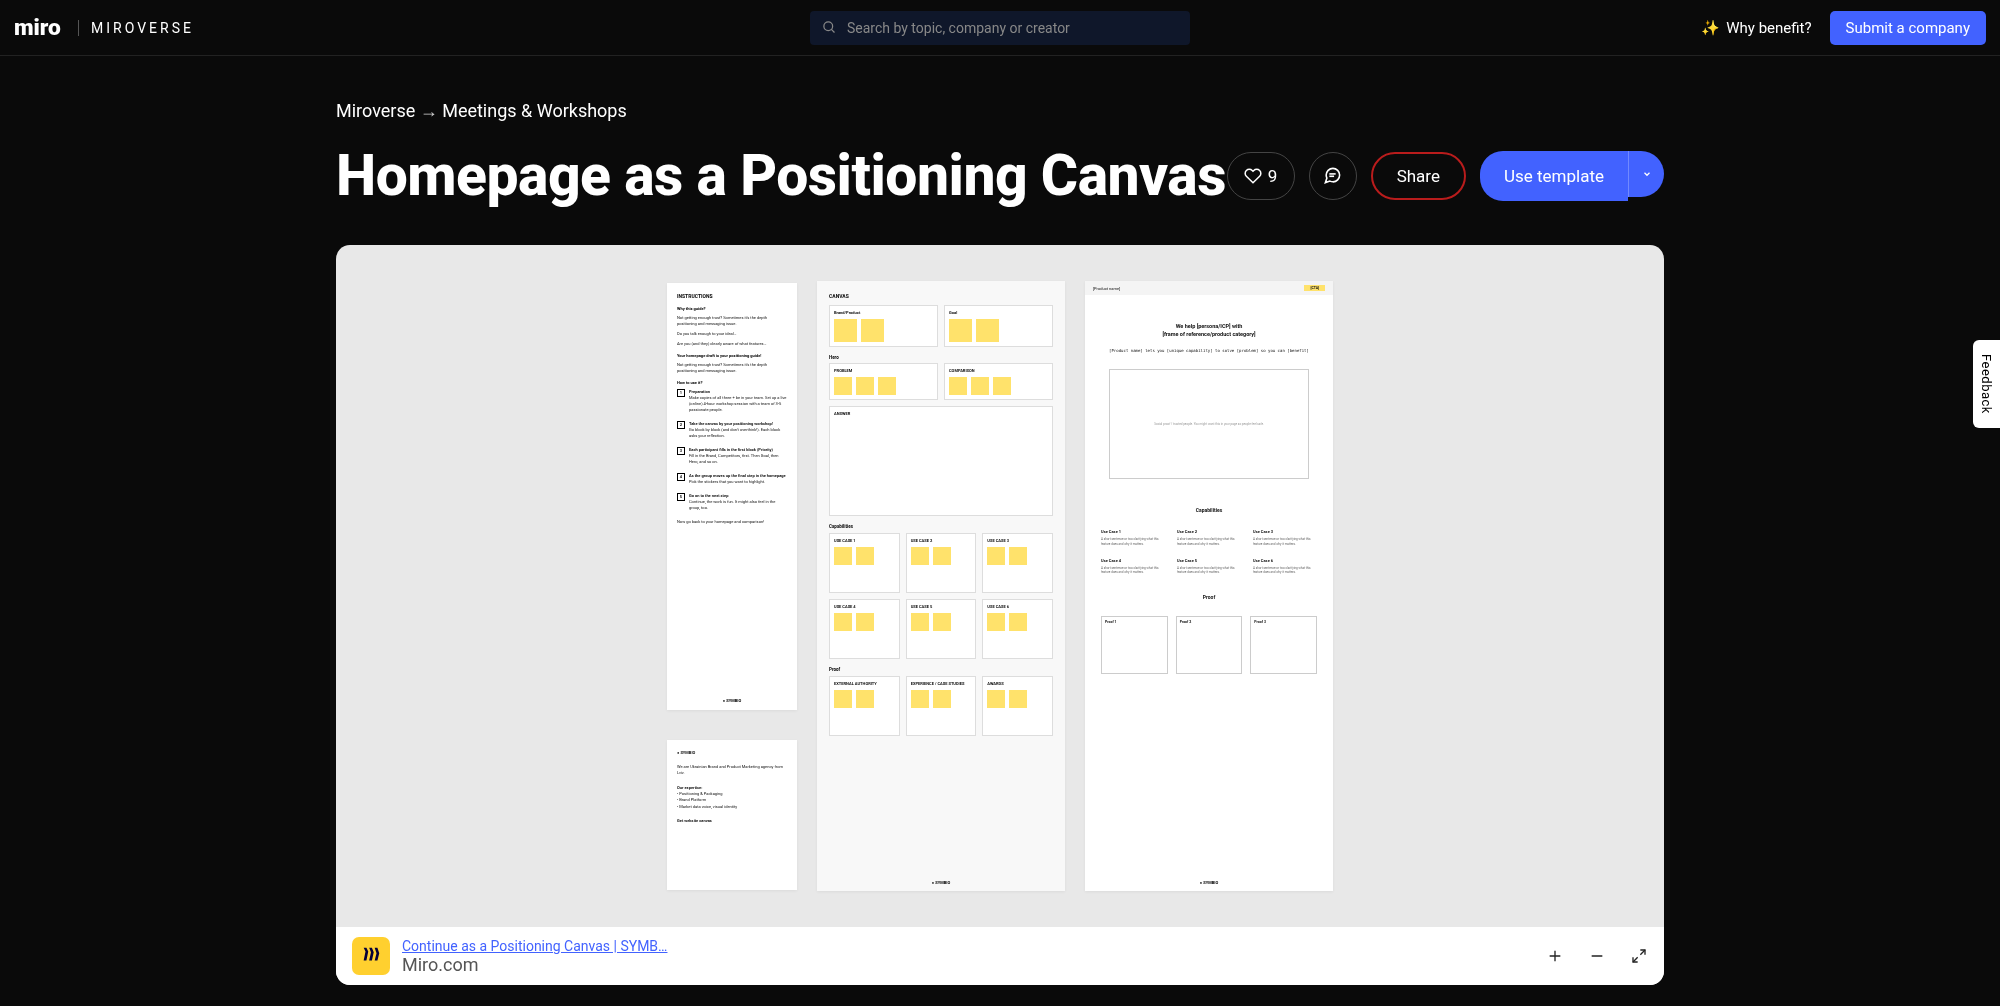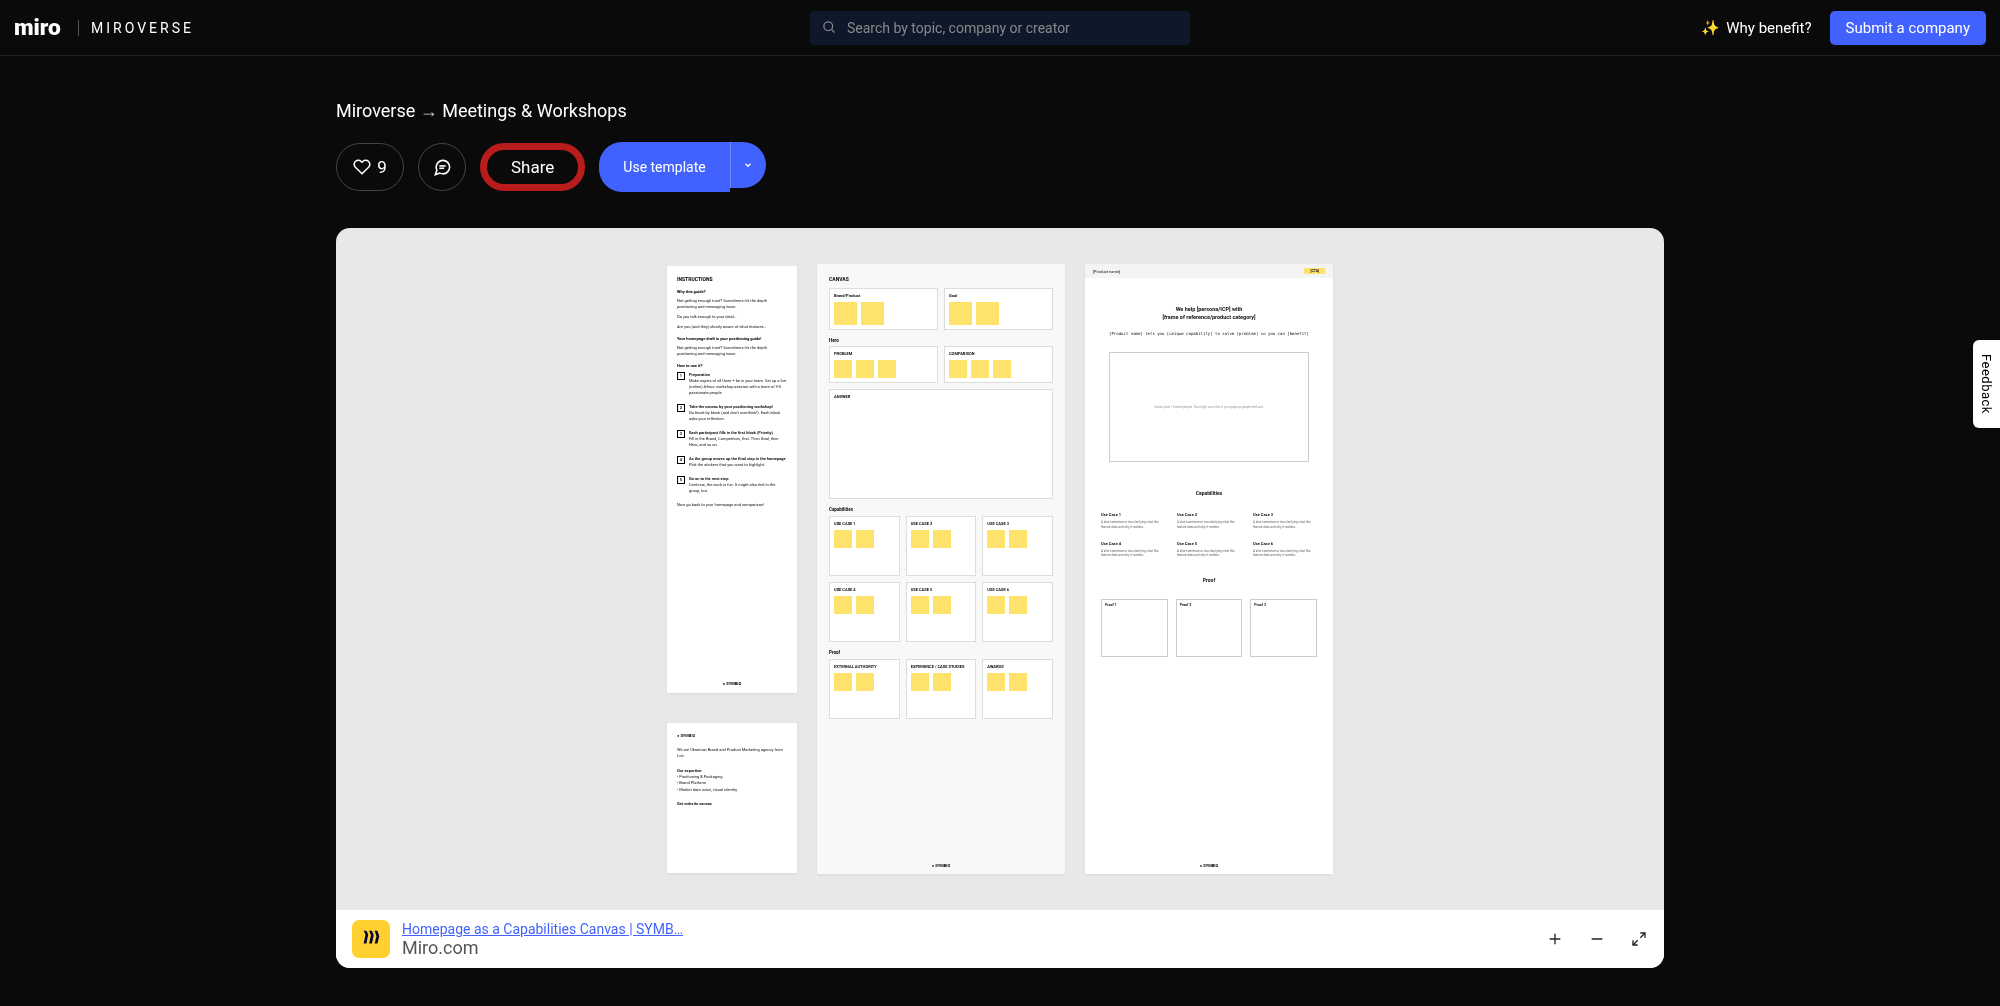--- a/index.html
+++ b/index.html
@@ -16,23 +16,23 @@
 .why-submit { color: #fff; font-size: 15px; display: flex; align-items: center; gap: 6px; cursor: pointer; }
 .submit-btn { background: #4262ff; color: #fff; border: none; border-radius: 5px; padding: 8px 16px; font-size: 15px; cursor: pointer; }
 .content { padding: 44px 0 0 0; max-width: 1328px; margin: 0 auto; }
 .breadcrumb { font-size: 18px; color: #ccc; margin-bottom: 20px; }
 .breadcrumb a { color: #fff; text-decoration: none; }
 .title-row { display: flex; align-items: center; justify-content: space-between; margin-bottom: 36px; }
 .title { font-size: 57px; font-weight: 800; letter-spacing: -0.5px; }
 .actions { display: flex; align-items: center; gap: 14px; }
 .circle-btn { width: 48px; height: 48px; border-radius: 50%; border: 1px solid #444; background: transparent; color: #fff; display: flex; align-items: center; justify-content: center; cursor: pointer; }
 .like-btn { width: 68px; height: 48px; border-radius: 24px; border: 1px solid #444; background: transparent; color: #fff; display: flex; align-items: center; justify-content: center; gap: 6px; cursor: pointer; font-size: 17px; }
-.share-btn { height: 48px; padding: 0 24px; border-radius: 24px; border: 7px solid #b91c1c; background: transparent; color: #fff; font-size: 17px; cursor: pointer; }
+.share-btn { height: 48px; padding: 0 24px; border-radius: 24px; border: 2px solid #b91c1c; background: transparent; color: #fff; font-size: 17px; cursor: pointer; }
 .use-wrap { display: flex; }
-.use-btn { height: 50px; padding: 0 24px; border-radius: 23px 0 0 23px; border: none; background: #4262ff; color: #fff; font-size: 14px; cursor: pointer; }
+.use-btn { height: 50px; padding: 0 24px; border-radius: 23px 0 0 23px; border: none; background: #4262ff; color: #fff; font-size: 17px; cursor: pointer; }
 .use-drop { height: 46px; width: 36px; border-radius: 0 23px 23px 0; border: none; border-left: 1px solid rgba(255,255,255,.25); background: #4262ff; color: #fff; cursor: pointer; display: flex; align-items: center; justify-content: center; }
 .canvas-frame { width: 100%; height: 740px; background: #e8e8e8; border-radius: 14px; position: relative; overflow: hidden; }
 .canvas-viewport { position: absolute; inset: 0; bottom: 58px; display: flex; align-items: center; justify-content: center; gap: 20px; }
 .panel { background: #fff; box-shadow: 0 1px 3px rgba(0,0,0,.06); position: relative; }
 .panel.gray { background: #f8f8f8; }
 .instr { width: 130px; height: 427px; padding: 10px; font-size: 4px; color: #111; line-height: 1.5; }
 .instr h1 { font-size: 5px; font-weight: 800; margin-bottom: 6px; }
 .instr h2 { font-size: 4px; font-weight: 800; margin: 6px 0 3px; }
 .instr p { margin-bottom: 4px; }
 .step { display: flex; gap: 4px; margin-bottom: 8px; }
@@ -107,20 +107,21 @@
 </div>
 
 <div class="content">
   <div class="breadcrumb">
     <a href="#">Miroverse</a>
     <span>→</span>
     <a href="#">Meetings &amp; Workshops</a>
   </div>
 
   <div class="title-row">
+    <h1 class="title">Homepage as a Positioning Canvas</h1>
     <div class="actions">
       <button class="like-btn">
         <svg width="18" height="18" viewBox="0 0 24 24" fill="none" stroke="#fff" stroke-width="2">
             <path d="M20.84 4.61a5.5 5.5 0 0 0-7.78 0L12 5.67l-1.06-1.06a5.5 5.5 0 0 0-7.78 7.78L12 21l8.84-8.61a5.5 5.5 0 0 0 0-7.78z"></path>
           </svg>
         <span>9</span>
       </button>
       <button class="circle-btn">
         <svg width="19" height="19" viewBox="0 0 24 24" fill="none" stroke="#fff" stroke-width="2">
             <path d="M21 11.5a8.38 8.38 0 0 1-8.5 8.5 8.5 8.5 0 0 1-3.8-.9L3 21l1.9-5.7a8.38 8.38 0 0 1-.9-3.8 8.5 8.5 0 0 1 17 0z"></path>
@@ -374,21 +375,21 @@
     </div>
 
     <div class="canvas-bottombar">
       <div class="bb-left">
         <div class="bb-logo">
           <svg width="22" height="22" viewBox="0 0 24 24">
               <path fill="#050038" d="M4 3h3l2 4-2 10H4l2-10L4 3zm6 0h3l2 5-2 9h-3l2-9-2-5zm6 0h3l2 6-2 8h-3l2-8-2-6z"></path>
             </svg>
         </div>
         <div class="bb-text">
-          <a href="#" class="bb-title">Homepage as a Capabilities Canvas | SYMB…</a>
+          <a href="#" class="bb-title">Continue as a Positioning Canvas | SYMB…</a>
           <span class="bb-sub">Miro.com</span>
         </div>
       </div>
       <div class="bb-right">
         <div class="bb-icon">
           <svg width="16" height="16" viewBox="0 0 24 24" stroke="#222" stroke-width="2">
               <line x1="12" y1="4" x2="12" y2="20"></line>
               <line x1="4" y1="12" x2="20" y2="12"></line>
             </svg>
         </div>

